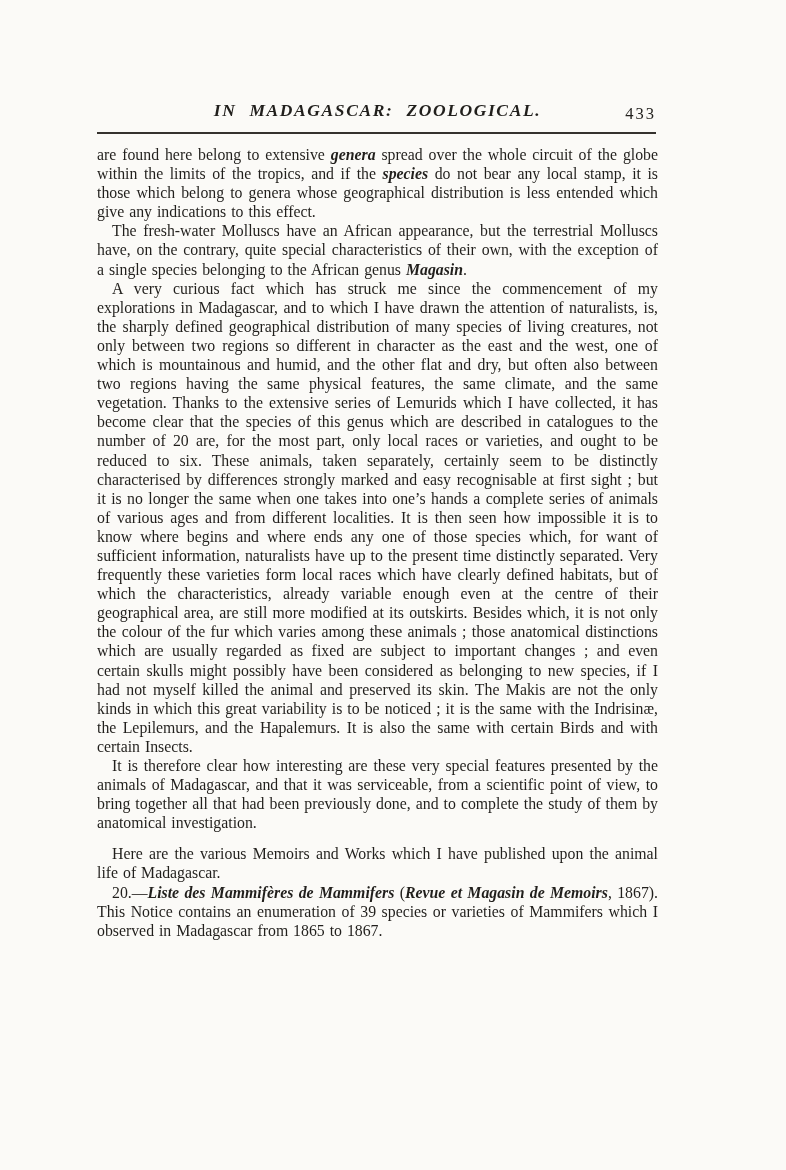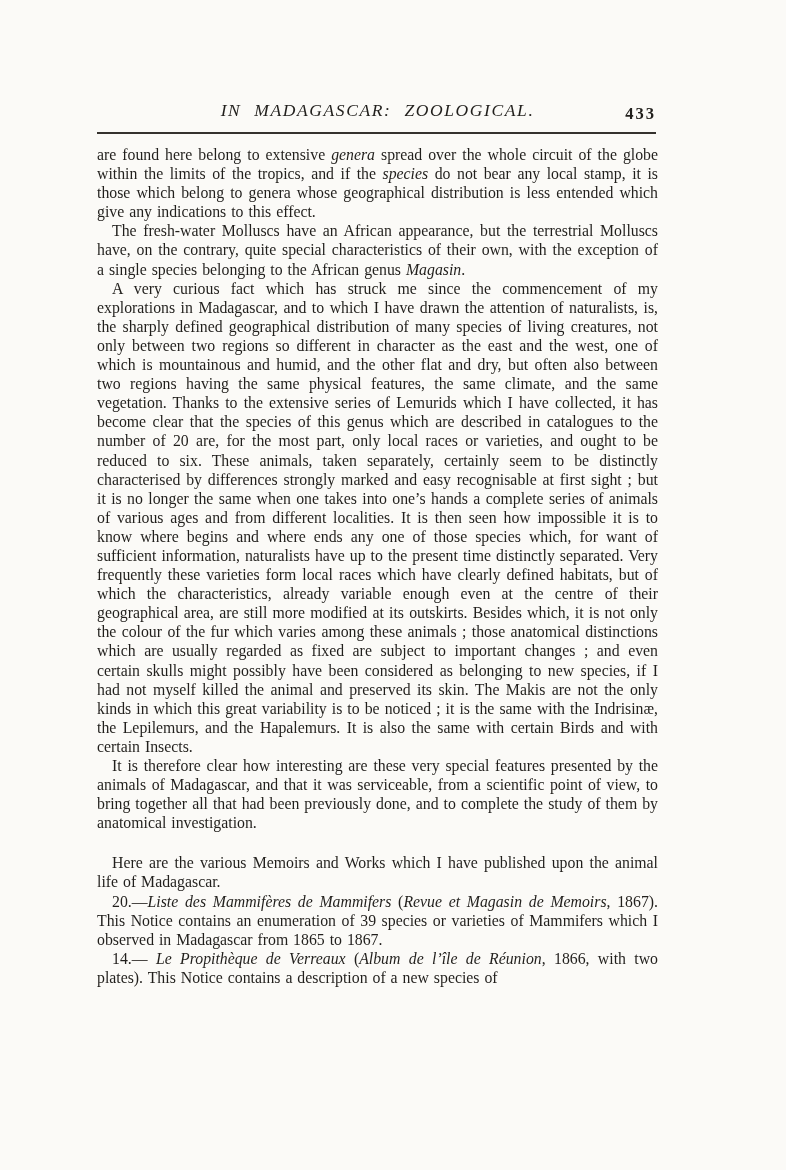--- a/index.html
+++ b/index.html
@@ -23,32 +23,32 @@
   .header {
     position: absolute;
     left: 97px;
     top: 100px;
     width: 561px;
     height: 28px;
   }
   .running-head {
     text-align: center;
     font-style: italic;
-    font-weight: 400;
+    font-weight: 700;
     font-size: 17.5px;
     letter-spacing: 1.6px;
     word-spacing: 7px;
     white-space: nowrap;
   }
   .page-number {
     position: absolute;
     right: 2px;
     top: 4px;
     font-size: 16.5px;
-    font-weight: 700;
+    font-weight: 400;
     letter-spacing: 2px;
   }
   .rule {
     position: absolute;
     left: 97px;
     top: 132px;
     width: 559px;
     height: 2px;
     background: var(--rule, #35322e);
   }
@@ -63,37 +63,37 @@
     word-spacing: 1px;
   }
   .para {
     margin: 0;
     padding: 0;
   }
   .para.indent {
     text-indent: 15px;
   }
   .para.spaced {
-    margin-top: 21px;
+    margin-top: 12px;
   }
   .it {
     font-style: italic;
+    font-weight: bold;
   }
 </style>
 </head>
 <body>
 
 <div class="page">
   <div class="header">
     <div class="running-head">IN MADAGASCAR: ZOOLOGICAL.</div>
     <div class="page-number">433</div>
   </div>
   <div class="rule"></div>
   <div class="body-text">
       <p class="para"><span class="">are found here belong to extensive </span><span class="it">genera</span><span class=""> spread over the whole circuit of the globe within the limits of the tropics, and if the </span><span class="it">species</span><span class=""> do not bear any local stamp, it is those which belong to genera whose geographical distribution is less entended which give any indications to this effect.</span></p>
       <p class="para indent"><span class="">The fresh-water Molluscs have an African appearance, but the terrestrial Molluscs have, on the contrary, quite special characteristics of their own, with the exception of a single species belonging to the African genus </span><span class="it">Magasin</span><span class="">.</span></p>
       <p class="para indent"><span class="">A very curious fact which has struck me since the commencement of my explorations in Madagascar, and to which I have drawn the attention of naturalists, is, the sharply defined geographical distribution of many species of living creatures, not only between two regions so different in character as the east and the west, one of which is mountainous and humid, and the other flat and dry, but often also between two regions having the same physical features, the same climate, and the same vegetation.  Thanks to the extensive series of Lemurids which I have collected, it has become clear that the species of this genus which are described in catalogues to the number of 20 are, for the most part, only local races or varieties, and ought to be reduced to six.  These animals, taken separately, certainly seem to be distinctly characterised by differences strongly marked and easy recognisable at first sight ; but it is no longer the same when one takes into one’s hands a complete series of animals of various ages and from different localities.  It is then seen how impossible it is to know where begins and where ends any one of those species which, for want of sufficient information, naturalists have up to the present time distinctly separated.  Very frequently these varieties form local races which have clearly defined habitats, but of which the characteristics, already variable enough even at the centre of their geographical area, are still more modified at its outskirts.  Besides which, it is not only the colour of the fur which varies among these animals ; those anatomical distinctions which are usually regarded as fixed are subject to important changes ; and even certain skulls might possibly have been considered as belonging to new species, if I had not myself killed the animal and preserved its skin.  The Makis are not the only kinds in which this great variability is to be noticed ; it is the same with the Indrisinæ, the Lepilemurs, and the Hapalemurs.  It is also the same with certain Birds and with certain Insects.</span></p>
       <p class="para indent"><span class="">It is therefore clear how interesting are these very special features presented by the animals of Madagascar, and that it was serviceable, from a scientific point of view, to bring together all that had been previously done, and to complete the study of them by anatomical investigation.</span></p>
       <p class="para indent spaced"><span class="">Here are the various Memoirs and Works which I have published upon the animal life of Madagascar.</span></p>
       <p class="para indent"><span class="">20.—</span><span class="it">Liste des Mammifères de Mammifers</span><span class=""> (</span><span class="it">Revue et Magasin de Memoirs</span><span class="">, 1867).  This Notice contains an enumeration of 39 species or varieties of Mammifers which I observed in Madagascar from 1865 to 1867.</span></p>
-      <p class="para indent"><span class="">14.— </span><span class="it">Le Propithèque de Verreaux</span><span class=""> (</span><span class="it">Album de l’île de Réunion</span><span class="">, 1866, with two plates).  This Notice contains a description of a new species of</span></p>
     </div>
 </div>
 
 </body></html>

